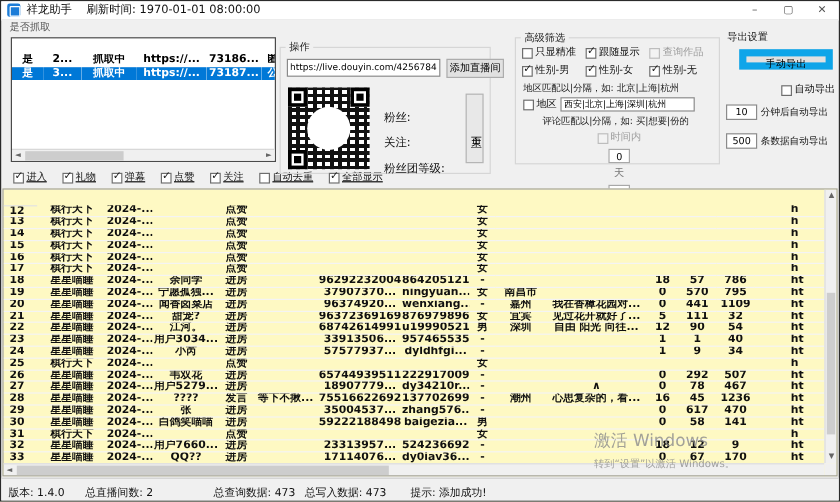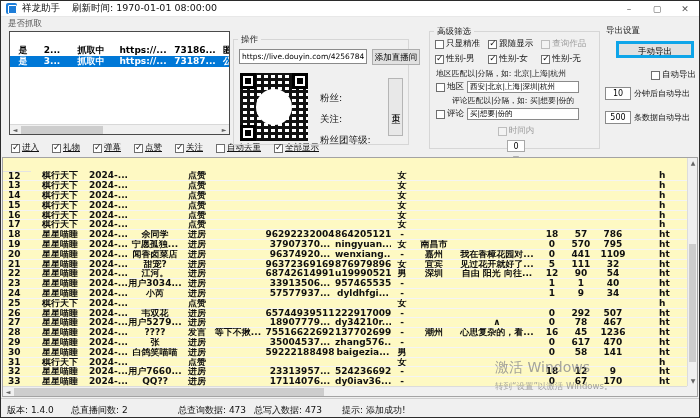--- a/index.html
+++ b/index.html
@@ -46,37 +46,37 @@
         background-image: repeating-linear-gradient(0deg,#111 0 3px,transparent 3px 6px),
                           repeating-linear-gradient(90deg,#111 0 3px,#fff 3px 7px); }
   .qr .f { position:absolute; width:16px; height:16px; border:3px solid #000; background:#fff; }
   .qr .f::after { content:""; position:absolute; left:2px; top:2px; width:6px; height:6px; background:#000; }
   .qr .f.tl{left:0;top:0} .qr .f.tr{right:0;top:0} .qr .f.bl{left:0;bottom:0}
   .qr .hole { position:absolute; left:16px; top:16px; width:36px; height:36px; background:#fff; border-radius:50%; }
   .fan-labels { position:absolute; left:86px; top:52px; font-size:9.5px; color:#111; }
   .fan-labels div { margin-bottom:8px; white-space:nowrap; }
   .home-btn { position:absolute; right:5px; top:38px; width:15px; height:58px; background:#e8e8e8; border:1px solid #b5b5b5; writing-mode:vertical-rl; text-align:center; font-size:9px; line-height:13px; cursor:default; }
 
-  .adv-group { left:428px; top:2px; width:171px; height:118px; }
+  .adv-group { left:428px; top:2px; width:171px; height:106px; }
   .checks { display:flex; flex-wrap:wrap; padding:6px 3px 0 5px; }
   .checks .chk { width:33%; margin-bottom:3px; }
   .chk { display:inline-flex; align-items:center; gap:2px; font-size:8.5px; color:#111; white-space:nowrap; cursor:default; }
   .chk .box { width:9px; height:9px; border:1px solid #6e6e6e; background:#fff; position:relative; flex:none; }
   .chk.checked .box::after { content:"✓"; position:absolute; left:0; top:-2.5px; font-size:9px; font-weight:bold; color:#1a1a1a; }
   .chk.disabled { color:#9c9c9c; } .chk.disabled .box { border-color:#bdbdbd; background:#f3f3f3; }
   .hint { font-size:7.8px; color:#222; padding-left:6px; white-space:nowrap; }
   .hint.indent { padding-left:22px; }
   .frow { display:flex; align-items:center; gap:3px; padding:2px 3px 2px 6px; }
   .frow input { height:12px; font-size:7.5px; border:1px solid #8a8a8a; padding:0 2px; background:#fff; }
   .inp-region { width:112px; } .inp-comment { width:112px; }
   .timerow { display:flex; align-items:center; gap:3px; padding:3px 3px 0 6px; font-size:8.5px; color:#777;flex-direction:column; }
   .timerow input { width:18px; height:12px; font-size:8px; border:1px solid #a8a8a8; text-align:center; background:#fff; }
 
   .export-group { left:603px; top:2px; width:95px; height:106px; border:none; }
-  .manual-btn { position:absolute; left:12px; top:10px; width:78px; height:17px; background:#e1e1e1; border:3px solid #0ea5e9; font-size:8.5px; text-align:center; line-height:15px; cursor:default; }
+  .manual-btn { position:absolute; left:12px; top:10px; width:78px; height:17px; background:#e1e1e1; border:6px solid #0ea5e9; font-size:8.5px; text-align:center; line-height:15px; cursor:default; }
   .auto-chk { position:absolute; left:1px; top:38px;padding-left:46px; }
   .exrow { position:absolute; left:1px; display:flex; align-items:center; gap:3px; font-size:8px; color:#111; }
   .exrow.r1 { top:56px; } .exrow.r2 { top:80px; }
   .exrow input { width:26px; height:13px; font-size:8px; border:1px solid #8a8a8a; text-align:center; background:#fff; }
 
   
   .filter-bar { height:18px; display:flex; align-items:center; gap:13px; padding-left:10px; }
   .filter-bar .chk { font-size:8.5px;text-decoration:underline; }
 
   
@@ -224,27 +224,20 @@
       </div>
     <div class="hint">地区匹配以|分隔，如: 北京|上海|杭州</div>
     <div class="frow">
       <label class="chk">
         <span class="box"></span>
         <span>地区</span>
       </label>
       <input class="inp-region" value="西安|北京|上海|深圳|杭州" style="">
     </div>
     <div class="hint indent">评论匹配以|分隔，如: 买|想要|份的</div>
-    <div class="frow">
-      <label class="chk">
-        <span class="box"></span>
-        <span>评论</span>
-      </label>
-      <input class="inp-comment" value="买|想要|份的" style="">
-    </div>
     <div class="timerow">
       <label class="chk disabled">
         <span class="box"></span>
         <span>时间内</span>
       </label>
       <input value="0" style="">
       <span>天</span>
       <input value="1" style="">
       <span>小时</span>
       <input value="0" style="">

